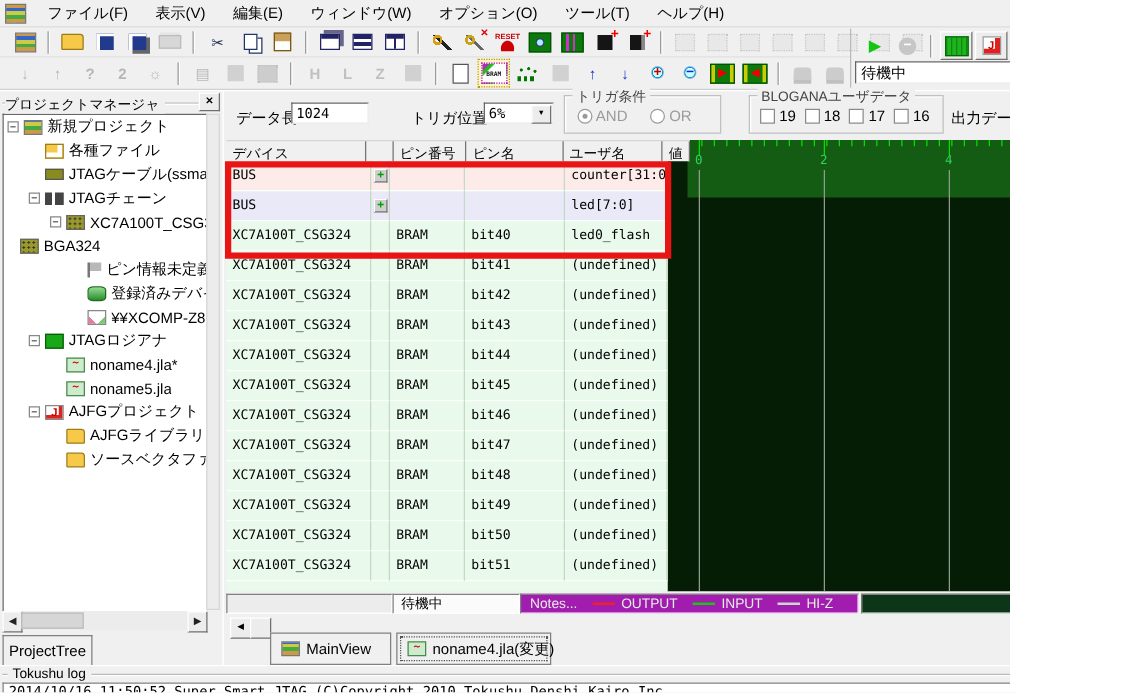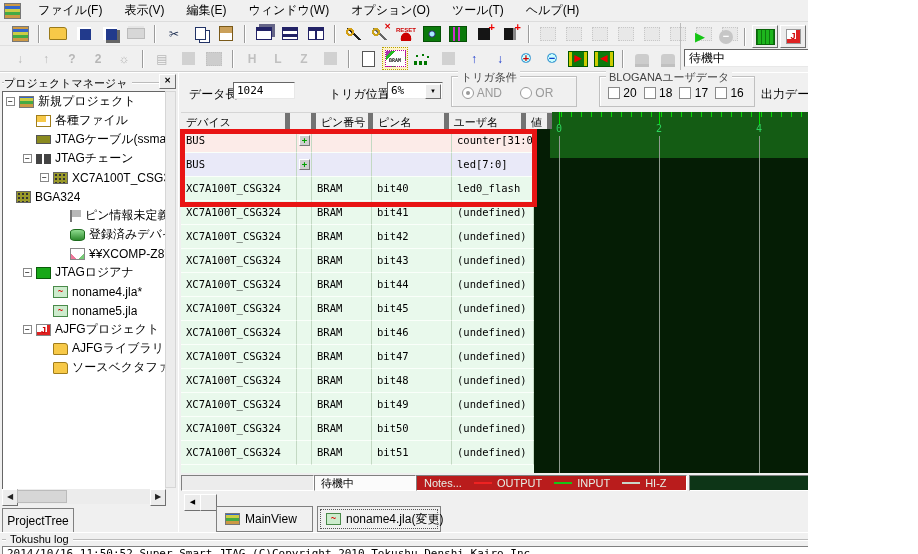--- a/index.html
+++ b/index.html
@@ -114,21 +114,21 @@
   .tbox{position:absolute;background:#fff;font:11px/15px "DejaVu Sans Mono",monospace;padding-left:3px;box-sizing:border-box}
   .gbox{position:absolute;height:31px;border:1px solid #c0c0c0;box-shadow:inset 1px 1px 0 #fff;box-sizing:border-box}
   .gleg{position:absolute;top:-7px;left:6px;background:#f0f0f0;font-size:11px;padding:0 3px;white-space:nowrap;color:#444}
   .radio{width:10px;height:10px;border-radius:50%;border:1px solid #9a9a9a;background:#fff;display:inline-block;vertical-align:-2px;position:relative}
   .radio.on::after{content:"";position:absolute;left:3px;top:3px;width:4px;height:4px;border-radius:50%;background:#9a9a9a}
   .chk{width:10px;height:10px;border:1px solid #8a8a8a;background:#fff;display:inline-block;vertical-align:-2px}
   .dimtext{color:#9a9a9a}
   
   #gridheader{position:absolute;left:2px;top:39px;width:371px;height:17px;background:#f0f0f0;display:flex;z-index:3;
       border-top:1px solid #d5d5d5;box-sizing:border-box;font-size:11px}
-  .hcell{border-right:5px solid #737373;padding:2px 16px 0 5px;box-sizing:border-box;white-space:nowrap;overflow:hidden}
+  .hcell{border-right:1px solid #737373;padding:2px 16px 0 5px;box-sizing:border-box;white-space:nowrap;overflow:hidden}
   #gridbody{position:absolute;left:2px;top:56px;width:353px;height:344px;background:#e9f9ec;z-index:2;font:10.5px/23px "DejaVu Sans Mono",monospace}
   .row{display:flex;height:24px;box-sizing:border-box}
   .cell{border-right:1px solid #c3d9c3;border-bottom:1px solid #fafffa;box-sizing:border-box;padding-left:5px;white-space:nowrap;overflow:hidden}
   .tone-pink{background:#fcebe8}.tone-lav{background:#e9e9f8}.tone-grn{background:#e9f9ec}
   .plusic{width:11px;height:11px;margin-top:6px;background:#cfcfcf;border:1px solid;border-color:#fff #777 #777 #fff;
       color:#00a000;font:bold 9px/9px "DejaVu Sans Mono",monospace;text-align:center;box-sizing:border-box}
   
   #wave{position:absolute;left:355px;top:39px;width:385px;height:361px;z-index:1}
   #ruler{position:absolute;left:16px;top:0;right:0;height:46px}
   .tick{position:absolute;top:0;width:1px}
@@ -460,21 +460,21 @@
         <span>6%</span>
         <span class="raised" style="position:absolute;right:1px;top:1px;width:14px;height:13px;font:6px/12px sans-serif;text-align:center">▼</span>
       </div>
       <div class="gbox" style="left:272px;top:2px;width:126px">
         <span class="gleg">トリガ条件</span>
         <span class="lbl dimtext" style="left:10px;top:9px"><span class="radio on"></span> <span>AND</span></span>
         <span class="lbl dimtext" style="left:68px;top:9px"><span class="radio"></span> <span>OR</span></span>
       </div>
       <div class="gbox" style="left:420px;top:2px;width:156px">
         <span class="gleg">BLOGANAユーザデータ</span>
-        <span class="lbl" style="left:8px;top:9px" id="bitrow"><span style="margin-right: 7px;"><span class="chk"></span><span> 20</span></span><span style="margin-right: 7px;"><span class="chk"></span><span> 18</span></span><span style="margin-right: 7px;"><span class="chk"></span><span> 17</span></span><span style="margin-right: 7px;"><span class="chk"></span><span> 16</span></span></span>
+        <span class="lbl" style="left:8px;top:9px" id="bitrow"><span style="margin-right: 7px;"><span class="chk"></span><span> 19</span></span><span style="margin-right: 7px;"><span class="chk"></span><span> 18</span></span><span style="margin-right: 7px;"><span class="chk"></span><span> 17</span></span><span style="margin-right: 7px;"><span class="chk"></span><span> 16</span></span></span>
       </div>
       <span class="lbl" style="left:582px;top:12px">出力データ</span>
       <div class="tbox sunken2" style="left:648px;top:20px;width:52px;height:16px">0x0000</div>
       <div class="raised" style="position:absolute;left:703px;top:8px;width:32px;height:19px;text-align:center;font-size:12px;line-height:18px">更新</div>
     </div>
 
     <div id="gridheader">
         <div class="hcell" style="width: 116px;">デバイス</div>
         <div class="hcell" style="width: 15px;"></div>
         <div class="hcell" style="width: 60px;">ピン番号</div>
@@ -639,21 +639,21 @@
         <div class="vgrid" style="left: 125px; background: rgb(143, 155, 143);"></div>
         <div class="vgrid" style="left: 225px; background: rgb(143, 155, 143);"></div>
         <div class="vgrid" style="left: 325px; background: rgb(143, 155, 143);"></div>
       </div>
 
     <div id="redbox"></div>
 
     <div id="sstrip">
       <div id="sseg1" class="sunken"></div>
       <div id="sseg2" class="sunken">待機中</div>
-      <div id="sseg3" class="sunken" style="background: #b91c1c;">
+      <div id="sseg3" class="sunken" style="background: #a21caf;">
         <span>Notes...</span>
       <span class="dash" style="background: rgb(238, 34, 34);"></span>
           <span>OUTPUT</span>
           <span class="dash" style="background: rgb(23, 196, 23);"></span>
           <span>INPUT</span>
           <span class="dash" style="background: rgb(201, 214, 201);"></span>
           <span>HI-Z</span>
         </div>
       <div id="sseg4" class="sunken" style="background: rgb(13, 53, 23);"></div>
     </div>

